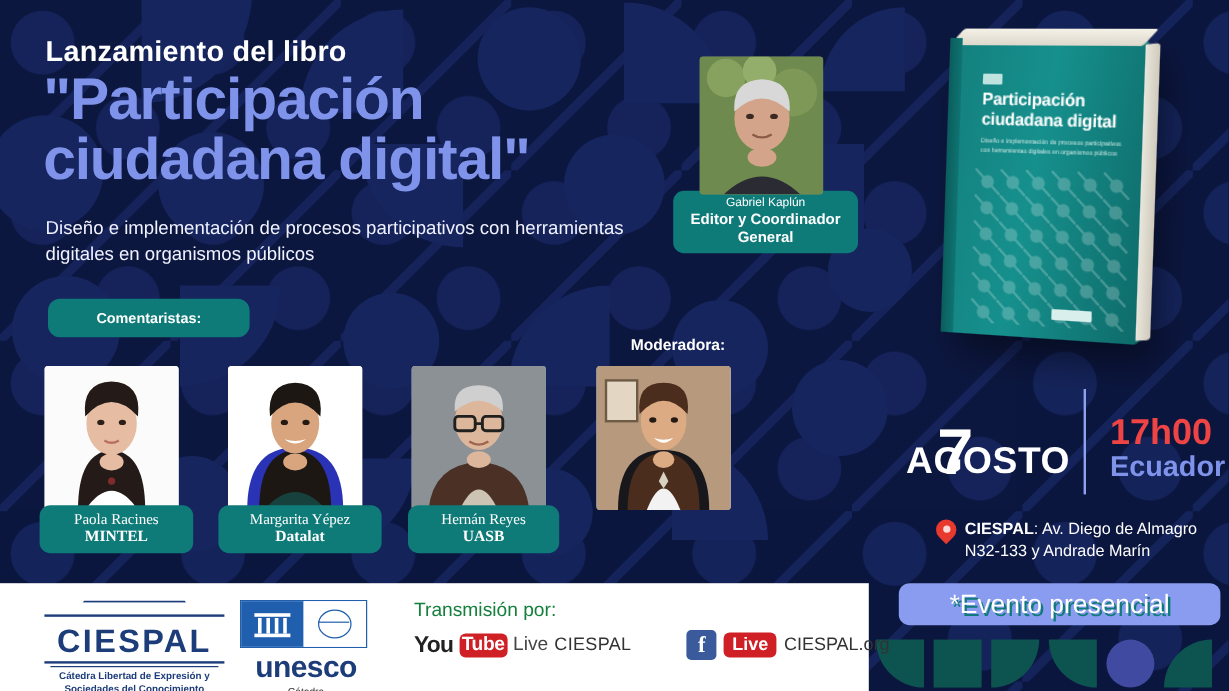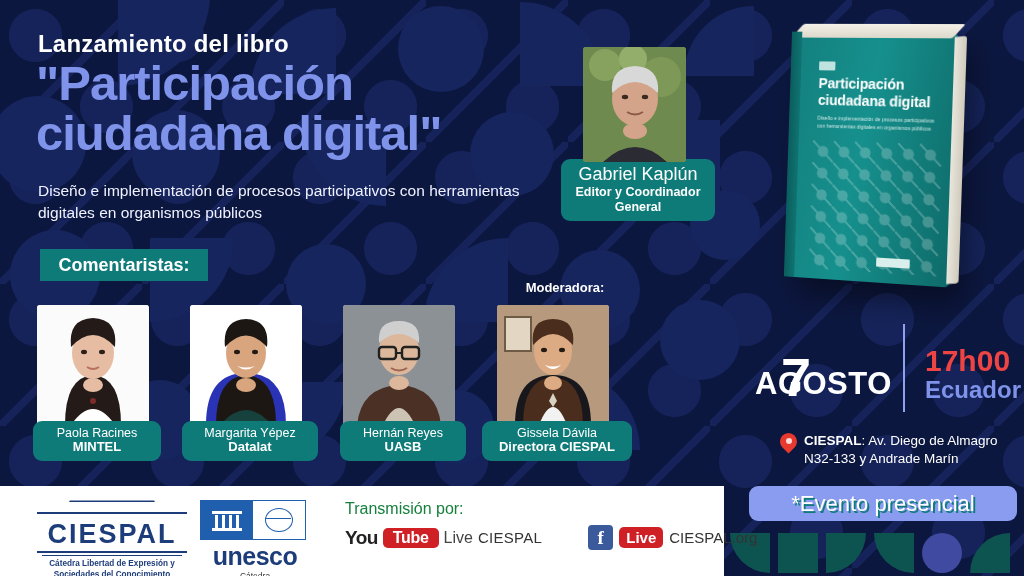--- a/index.html
+++ b/index.html
@@ -47,58 +47,59 @@
     position:absolute;left:38px;top:180px;width:500px;
     font-size:15.5px;line-height:1.45;color:#f0f2ff;
   }
 
   
   .badge-teal{
     position:absolute;background:#0f7b79;color:#ffffff;
     border-radius:10px;font-weight:bold;
     display:flex;align-items:center;justify-content:center;
   }
-  .lbl-comentaristas{left:40px;top:249px;width:168px;height:32px;font-size:18px;border-radius:0;}
+  .lbl-comentaristas{left:40px;top:249px;width:168px;height:32px;font-size:12px;border-radius:10px;}
   .lbl-moderadora{
     position:absolute;left:505px;top:275px;width:120px;height:24px;
     color:#ffffff;font-size:13px;font-weight:bold;
     display:flex;align-items:center;justify-content:center;
   }
 
   
   .speaker{position:absolute;width:112px;}
   .speaker .photo{
     width:112px;height:120px;border-radius:3px;overflow:hidden;position:relative;
     background:#cfd4dd;
   }
   .speaker .cap{
     margin-top:-4px;background:#0f7b79;border-radius:9px;
     padding:5px 4px 6px;text-align:center;color:#fff;line-height:1.15;
     position:relative;
+    font-family:Liberation Serif, serif;
   }
   .speaker .cap .nm{font-size:12.5px;display:block;}
   .speaker .cap .org{font-size:13px;font-weight:bold;display:block;}
 
   .sp1{left:37px;top:305px;}
   .sp2{left:190px;top:305px;}
   .sp3{left:343px;top:305px;}
   .sp4{left:497px;top:305px;}
   .sp1 .cap{width:120px;margin-left:-4px;}
   .sp2 .cap{width:128px;margin-left:-8px;}
   .sp3 .cap{width:118px;margin-left:-3px;}
   .sp4 .cap{width:142px;margin-left:-15px;}
 
   
   .kaplun{position:absolute;left:583px;top:47px;width:103px;}
   .kaplun .photo{width:103px;height:115px;border-radius:3px;overflow:hidden;background:#7c8f5b;position:relative;}
   .kaplun .cap{
     margin-top:-3px;background:#0f7b79;border-radius:9px;width:146px;margin-left:-22px;
     text-align:center;color:#fff;padding:5px 4px 6px;line-height:1.18;
   }
-  .kaplun .cap .nm{font-size:18px;display:block;}
+  .kaplun .cap .nm{font-size:10px;display:block;}
   .kaplun .cap .rl{font-size:12.5px;font-weight:bold;display:block;}
 
   
   .face{position:absolute;left:0;top:0;width:100%;height:100%;}
 
   
   .book-wrap{position:absolute;left:762px;top:12px;width:245px;height:290px;}
   .book{
     position:absolute;left:22px;top:20px;width:170px;height:250px;
     background:linear-gradient(100deg,#137f7d 0%,#16908d 45%,#0e6b69 100%);
@@ -223,21 +224,21 @@
   .unesco .word{font-size:25px;font-weight:bold;color:#1d3c7a;letter-spacing:-.5px;line-height:1;margin-top:4px;}
   .unesco .sub{font-size:8.5px;color:#333;margin-top:2px;}
 
   .transm{position:absolute;left:345px;top:14px;width:370px;}
   .transm .ttl{font-size:16px;color:#15803d;margin-bottom:7px;}
   .transm .row{display:flex;align-items:center;gap:46px;}
   .yt{display:flex;align-items:center;gap:5px;}
   .yt .you{font-size:19px;font-weight:bold;color:#222;letter-spacing:-.6px;}
   .yt .tube{
     background:#cf2026;color:#fff;font-size:16px;font-weight:bold;
-    padding:1px 10px;border-radius:5px;letter-spacing:-.3px;
+    padding:1px 2px;border-radius:5px;letter-spacing:-.3px;
   }
   .yt .lv{font-size:16px;color:#444;}
   .yt .ch{font-size:15px;color:#333;letter-spacing:.3px;}
   .fb{display:flex;align-items:center;gap:6px;}
   .fb .fsq{
     width:25px;height:25px;background:#3a5a9b;border-radius:4px;color:#fff;
     font-size:19px;font-weight:bold;display:flex;align-items:center;justify-content:center;
     font-family:"Liberation Serif", serif;
   }
   .fb .live{
@@ -400,24 +401,20 @@
         <ellipse cx="56" cy="46" rx="19" ry="24" fill="#dcab84"></ellipse>
         <path d="M36 40 q20 -22 40 0 q3 -26 -20 -26 q-23 0 -20 26z" fill="#4a2d1c"></path>
         <ellipse cx="47" cy="45" rx="3" ry="2.2" fill="#241a14"></ellipse>
         <ellipse cx="65" cy="45" rx="3" ry="2.2" fill="#241a14"></ellipse>
         <path d="M48 60 q8 8 16 0 q-8 3 -16 0z" fill="#ffffff"></path>
         <path d="M42 120 q14 -36 28 0z" fill="#f2f2f2"></path>
         <ellipse cx="56" cy="78" rx="9" ry="7" fill="#dcab84"></ellipse>
         <path d="M56 88 l4 8 l-4 6 l-4 -6z" fill="#d9d2c2"></path>
       </svg>
     </div>
-    <div class="cap">
-      <span class="nm">Gissela Dávila</span>
-      <span class="org">Directora CIESPAL</span>
-    </div>
   </div>
 
   <div class="when">
     <div class="mes">AGOSTO</div>
     <div class="dia">7</div>
     <div class="vrule"></div>
     <div class="hora">17h00</div>
     <div class="pais">Ecuador</div>
   </div>
 

